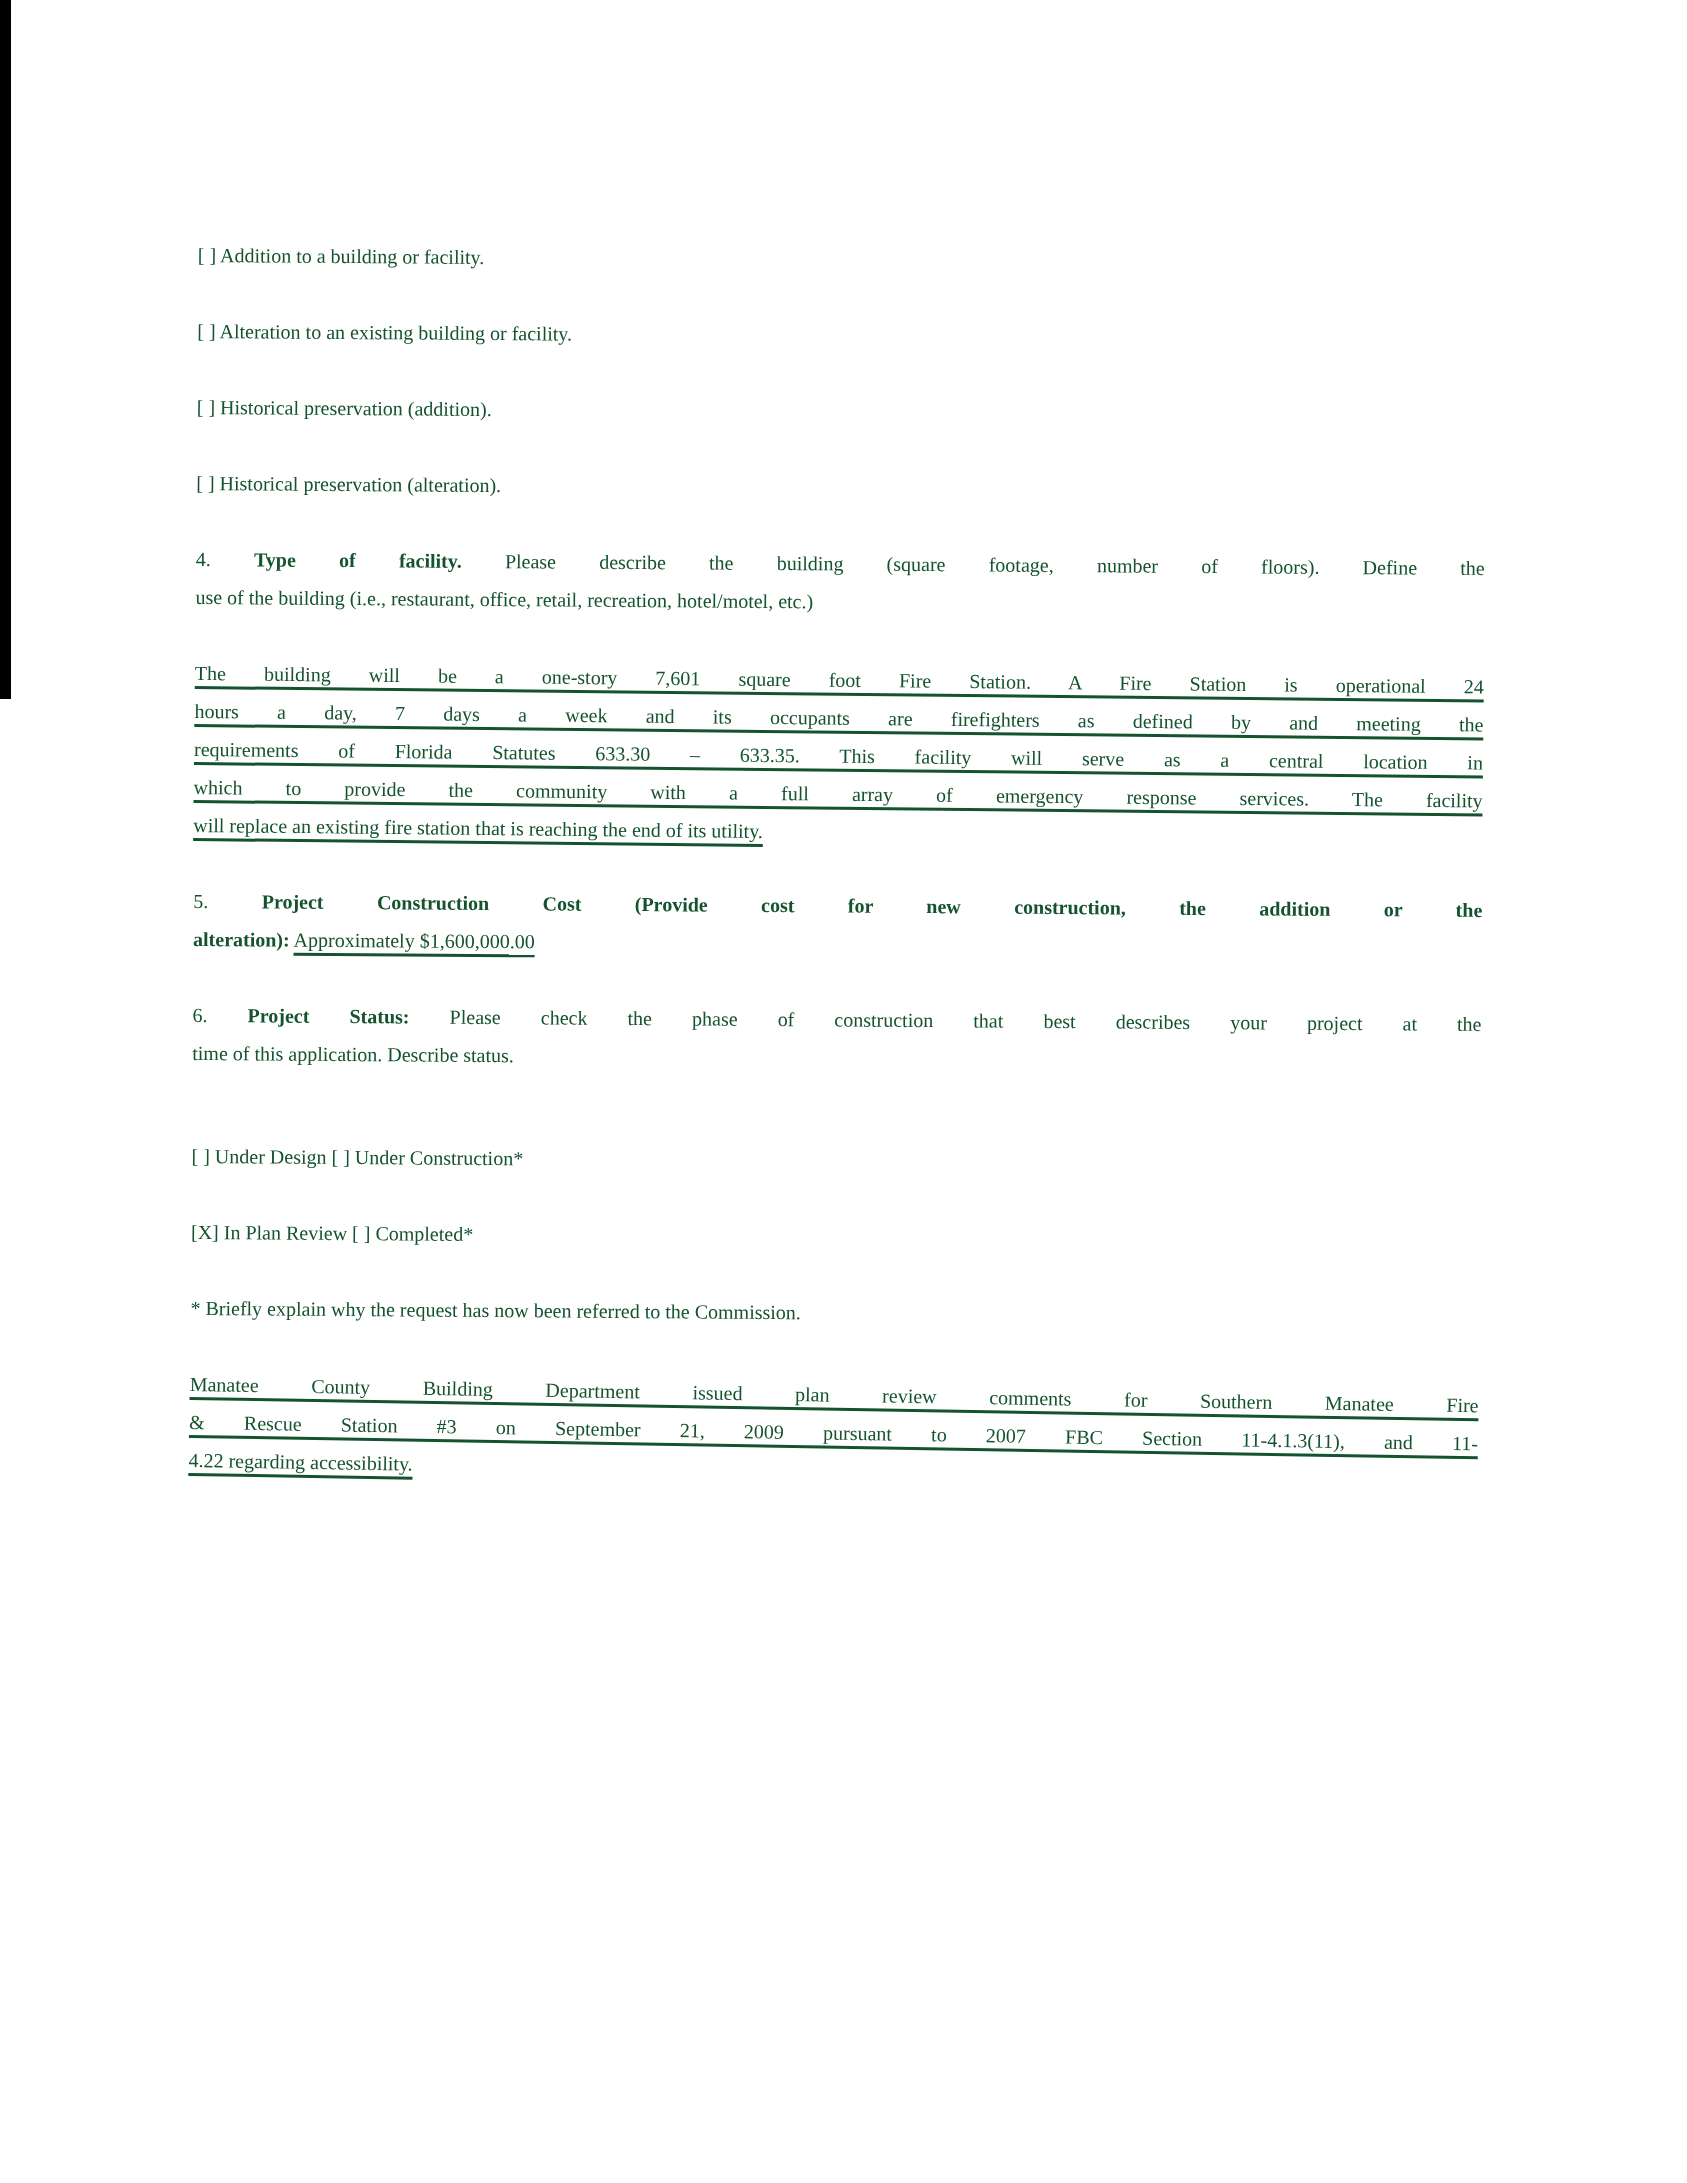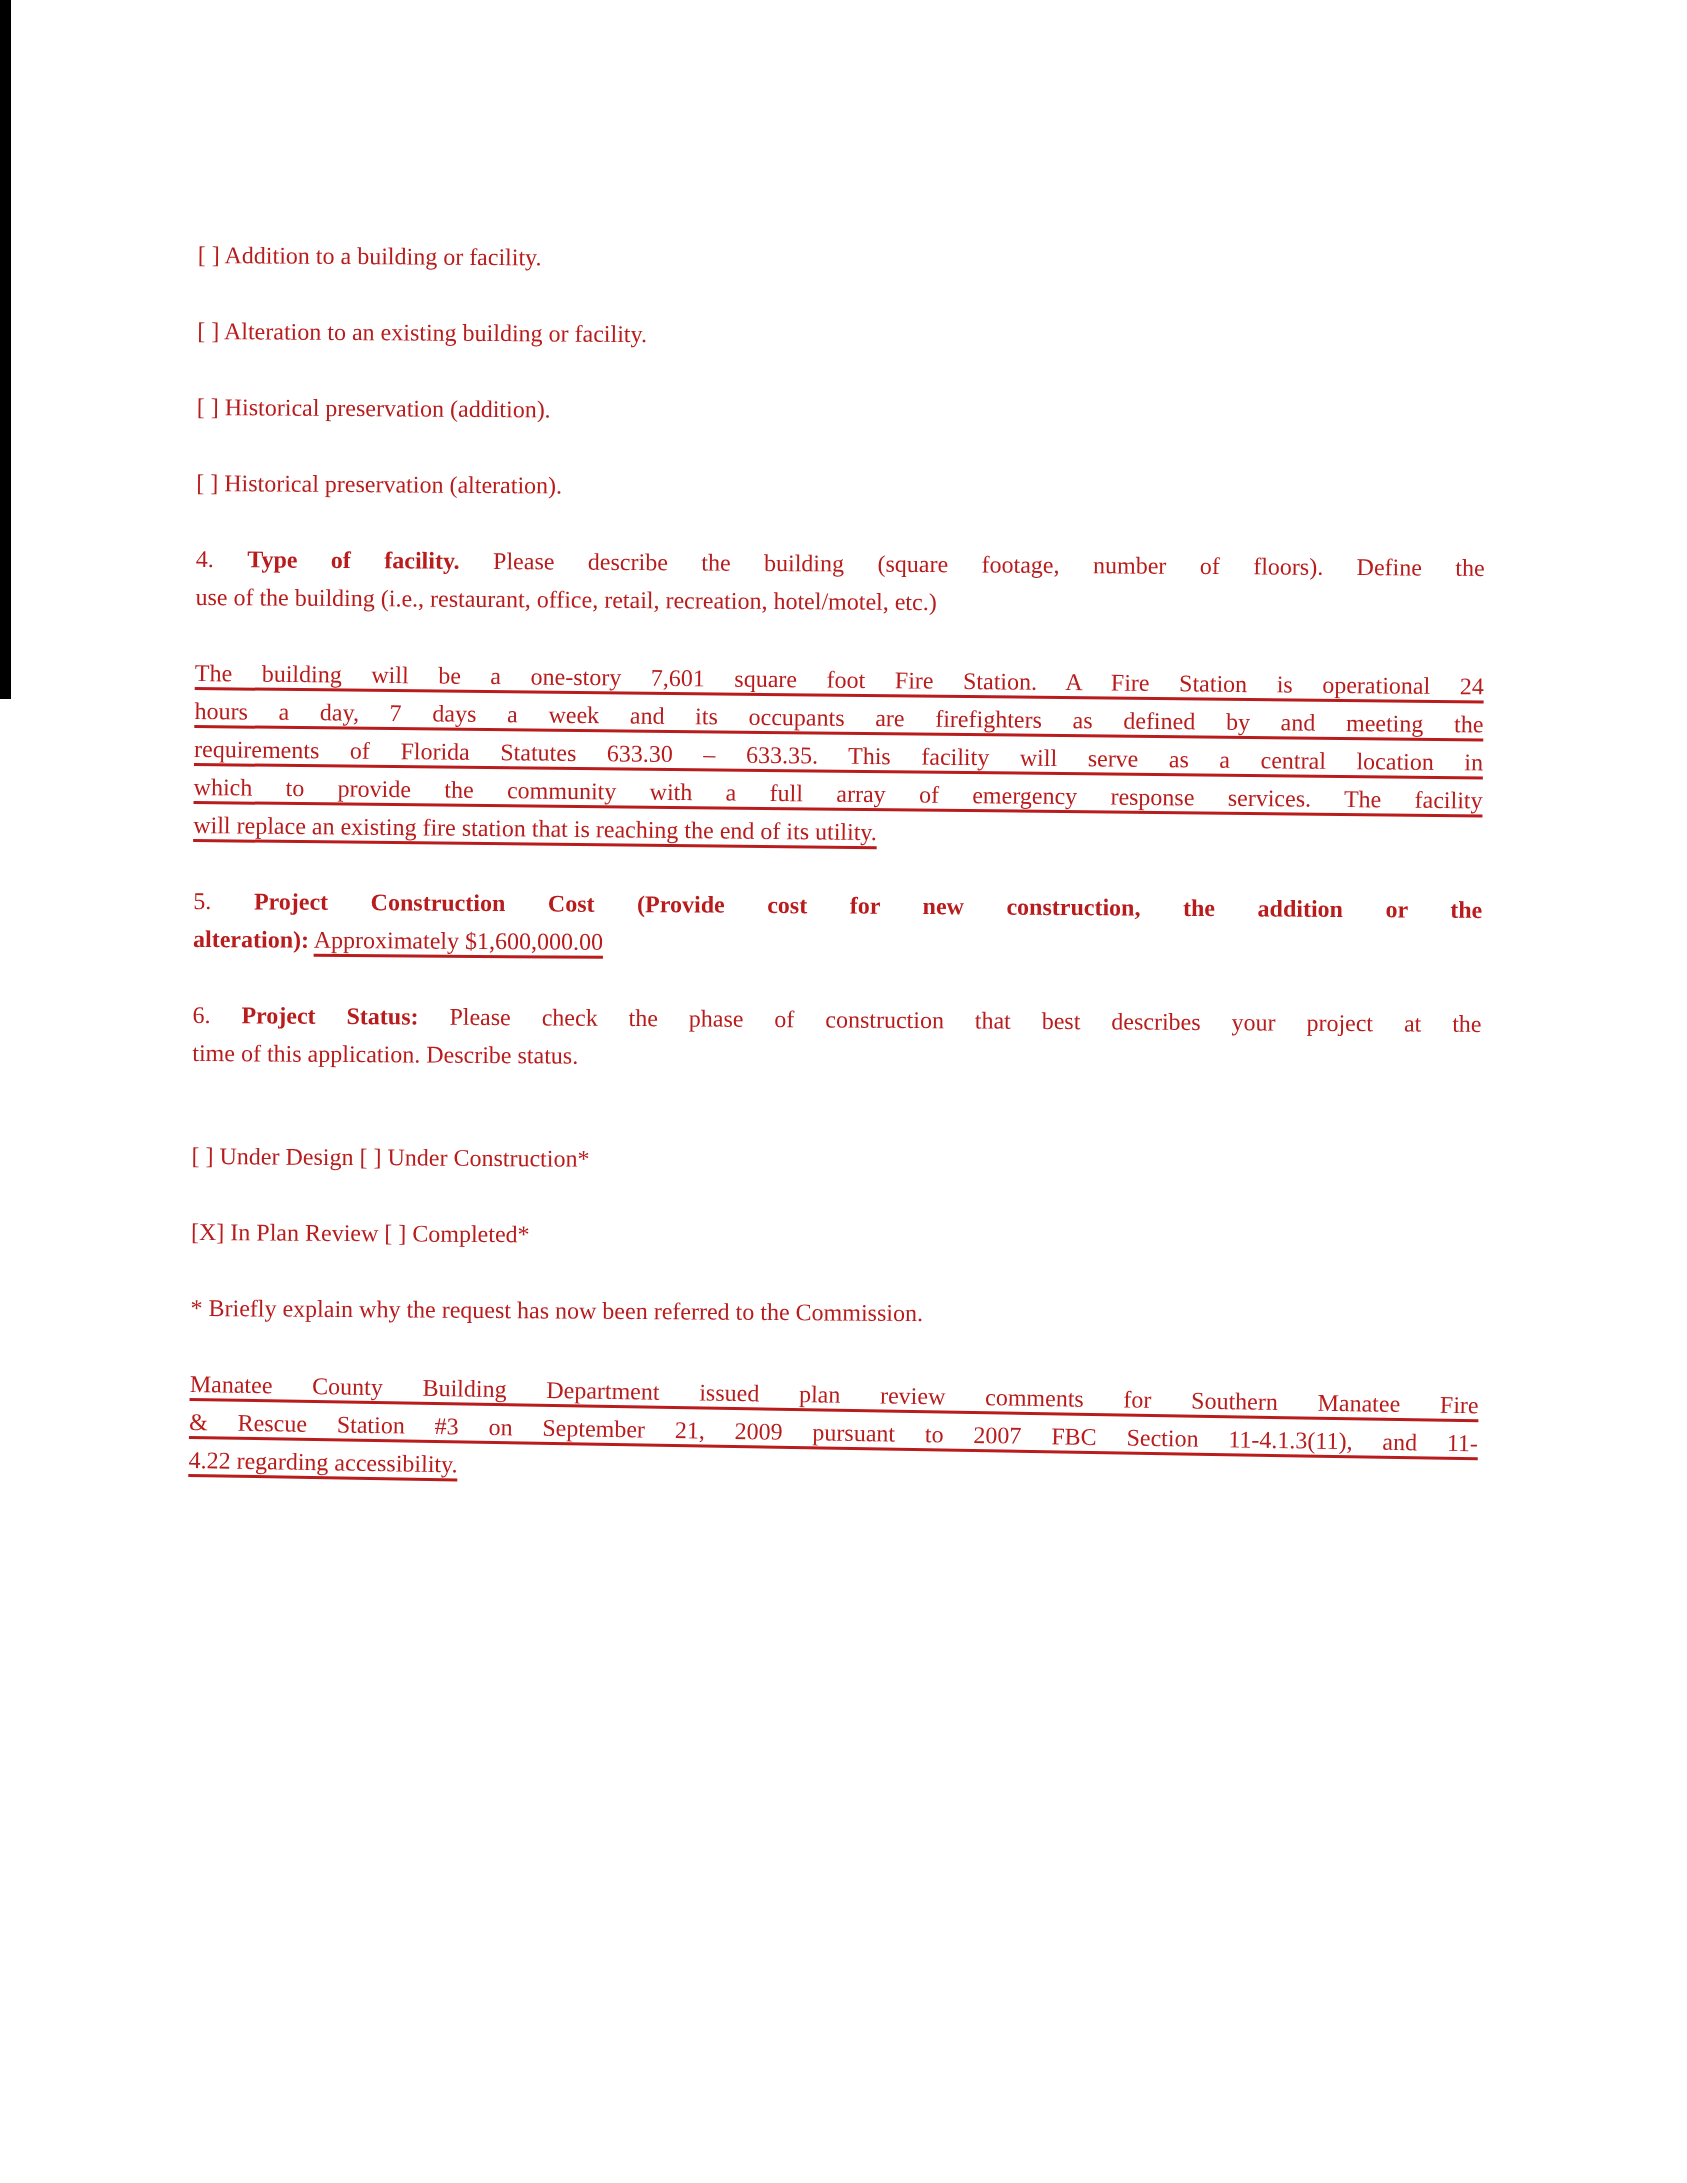--- a/index.html
+++ b/index.html
@@ -2,22 +2,22 @@
 <html style="font-size:10.6px"><head>
 <meta charset="utf-8">
 <style>
   html, body { margin: 0; padding: 0; background: #ffffff; }
   .page {
     position: relative;
     width: 1687px;
     height: 2183px;
     background: #ffffff;
     font-family: "Liberation Serif", "DejaVu Serif", serif;
-    font-size: 24px;
-    color: #b91c1c;
+    font-size: 20px;
+    color: #14532d;
     overflow: hidden;
   }
   .scan-bar {
     position: absolute;
     left: 0;
     top: 0;
     width: 11.2px;
     height: 699px;
     background: #000000;
   }

